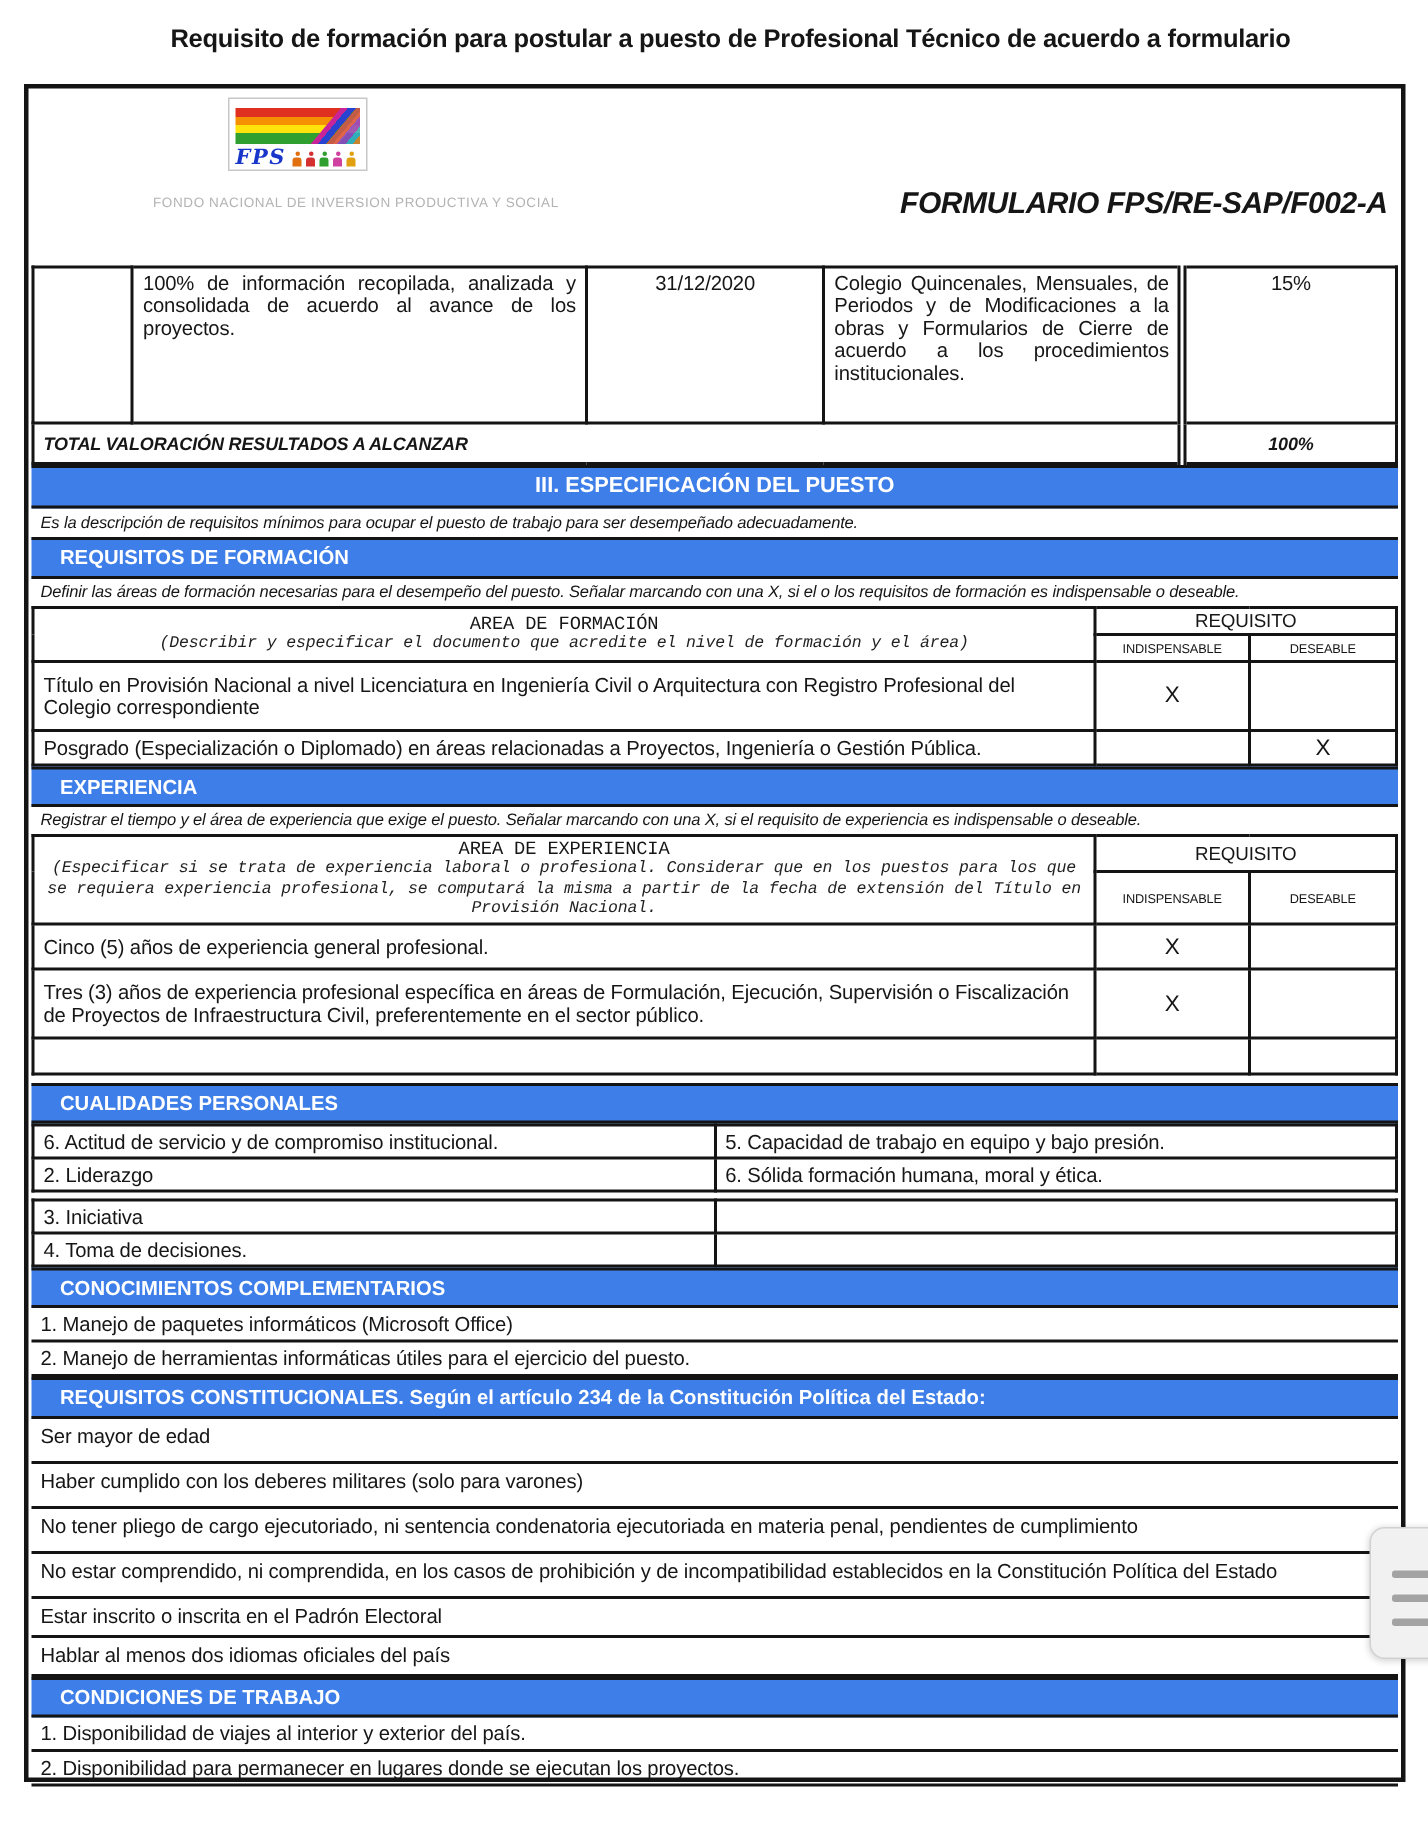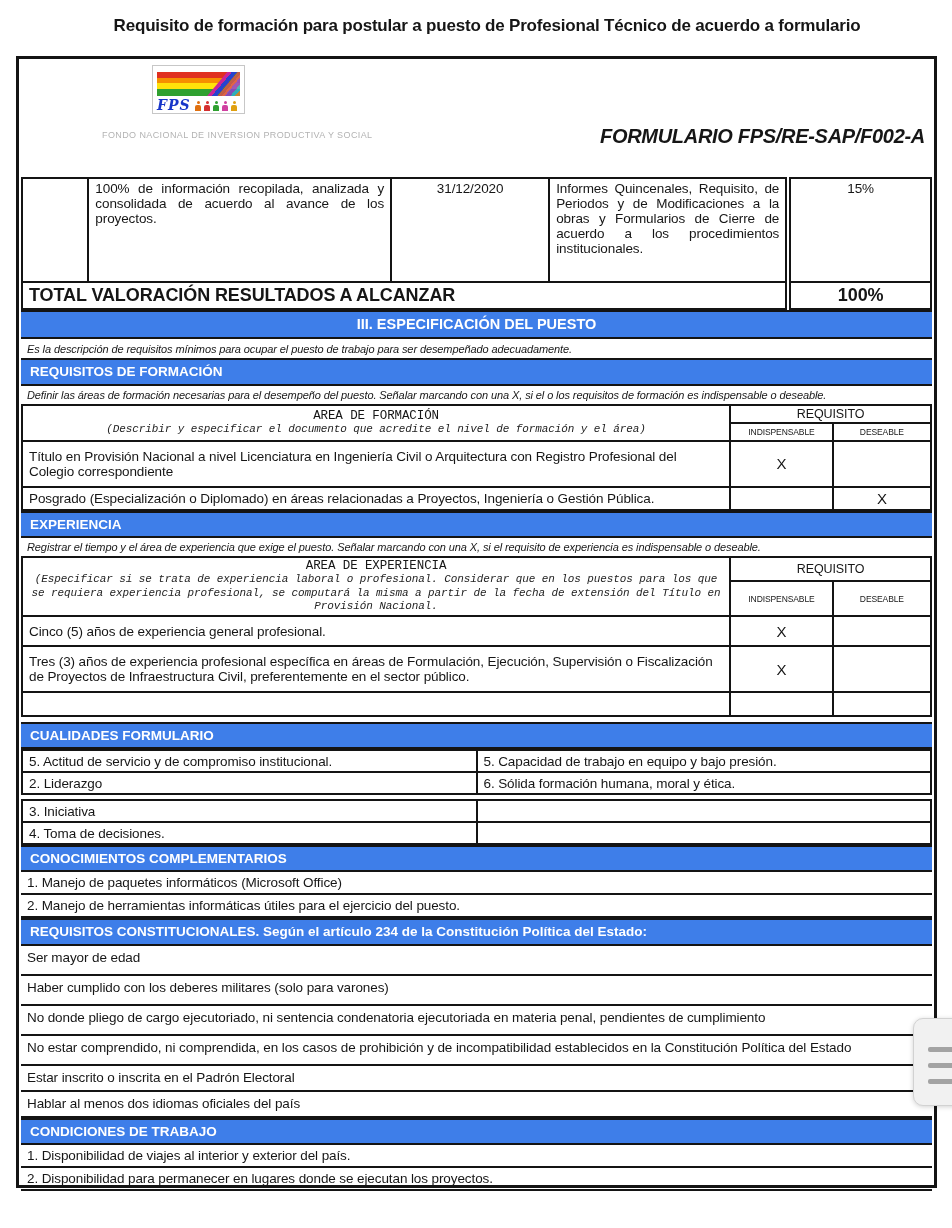--- a/index.html
+++ b/index.html
@@ -45,27 +45,27 @@
   
   table { width:100%; border-collapse:collapse; table-layout:fixed; }
   td { border:2px solid var(--ink); padding:1px 6px; font-size:13.5px; letter-spacing:-0.1px; overflow:hidden; }
 
   
   .results td { vertical-align:top; }
   .results .r1 td { height:104px; padding-top:2px; }
   .just { text-align:justify; }
   .ctr { text-align:center; }
   .dblL { border-left:6px double var(--ink); }
-  .total-row td { height:27px; font-weight:bold; font-size:18px; vertical-align:middle; }
+  .total-row td { height:27px; font-weight:bold; font-style:italic; font-size:12px; vertical-align:middle; }
 
   
   .bar {
     background:var(--header-blue); color:#fff; font-weight:bold; font-size:13.5px;
     border-top:2px solid var(--ink); border-bottom:2px solid var(--ink);
-    padding:4px 9px 3px; line-height:1.2; letter-spacing:0;
+    padding:4px 19px 3px; line-height:1.2; letter-spacing:0;
   }
   .bar.center { text-align:center; font-size:14.5px; padding:4px 6px; }
 
   .desc { font-style:italic; font-size:11px; padding:3px 6px; text-align:justify; letter-spacing:-0.1px; }
 
   
   .req-table .area-cell { vertical-align:middle; padding:1px 4px;font-family:Liberation Mono, monospace; }
   .area-title { text-align:center; font-size:12.5px; }
   .area-sub { text-align:center; font-style:italic; font-size:11px; color:#222; line-height:1.25; }
   .req-title { text-align:center; font-size:12.5px; height:17px; vertical-align:middle; }
@@ -127,21 +127,21 @@
         <col style="width:33.3%">
         <col style="width:17.4%">
         <col style="width:26.3%">
         <col style="width:15.7%">
       </colgroup>
     <tbody>
         <tr class="r1">
       <td></td>
       <td class="just">100% de información recopilada, analizada y consolidada de acuerdo al avance de los proyectos.</td>
       <td class="ctr">31/12/2020</td>
-      <td class="just">Informes Quincenales, Requisito, de Periodos y de Modificaciones a la obras y Formularios de Cierre de acuerdo a los procedimientos institucionales.</td>
+      <td class="just">Colegio Quincenales, Mensuales, de Periodos y de Modificaciones a la obras y Formularios de Cierre de acuerdo a los procedimientos institucionales.</td>
       <td class="ctr dblL">15%</td>
     </tr>
     <tr class="total-row">
       <td colspan="4">TOTAL VALORACIÓN RESULTADOS A ALCANZAR</td>
       <td class="ctr dblL">100%</td>
     </tr>
   </tbody>
     </table>
 
   <div class="bar center">III. ESPECIFICACIÓN DEL PUESTO</div>
@@ -215,29 +215,29 @@
     <tr style="height:24px">
       <td class="data"></td>
       <td class="xcell"></td>
       <td class="xcell"></td>
     </tr>
   </tbody>
     </table>
 
   <div class="gap5"></div>
 
-  <div class="bar">CUALIDADES FORMULARIO</div>
+  <div class="bar">CUALIDADES PERSONALES</div>
   <table class="cual">
     <colgroup>
         <col style="width:50%">
         <col style="width:50%">
       </colgroup>
     <tbody>
         <tr>
-      <td>5. Actitud de servicio y de compromiso institucional.</td>
+      <td>6. Actitud de servicio y de compromiso institucional.</td>
       <td>5. Capacidad de trabajo en equipo y bajo presión.</td>
     </tr>
     <tr>
       <td>2. Liderazgo</td>
       <td>6. Sólida formación humana, moral y ética.</td>
     </tr>
   </tbody>
     </table>
   <div class="gap4"></div>
   <table class="cual">
@@ -257,21 +257,21 @@
   </tbody>
     </table>
 
   <div class="bar">CONOCIMIENTOS COMPLEMENTARIOS</div>
   <div class="row-line">1. Manejo de paquetes informáticos (Microsoft Office)</div>
   <div class="row-line">2. Manejo de herramientas informáticas útiles para el ejercicio del puesto.</div>
 
   <div class="bar">REQUISITOS CONSTITUCIONALES. Según el artículo 234 de la Constitución Política del Estado:</div>
   <div class="row-line law-row">Ser mayor de edad</div>
   <div class="row-line law-row">Haber cumplido con los deberes militares (solo para varones)</div>
-  <div class="row-line law-row">No donde pliego de cargo ejecutoriado, ni sentencia condenatoria ejecutoriada en materia penal, pendientes de cumplimiento</div>
+  <div class="row-line law-row">No tener pliego de cargo ejecutoriado, ni sentencia condenatoria ejecutoriada en materia penal, pendientes de cumplimiento</div>
   <div class="row-line law-row">No estar comprendido, ni comprendida, en los casos de prohibición y de incompatibilidad establecidos en la Constitución Política del Estado</div>
   <div class="row-line law-row short">Estar inscrito o inscrita en el Padrón Electoral</div>
   <div class="row-line law-row short">Hablar al menos dos idiomas oficiales del país</div>
 
   <div class="bar">CONDICIONES DE TRABAJO</div>
   <div class="row-line">1. Disponibilidad de viajes al interior y exterior del país.</div>
   <div class="row-line">2. Disponibilidad para permanecer en lugares donde se ejecutan los proyectos.</div>
 
 </div>
 

